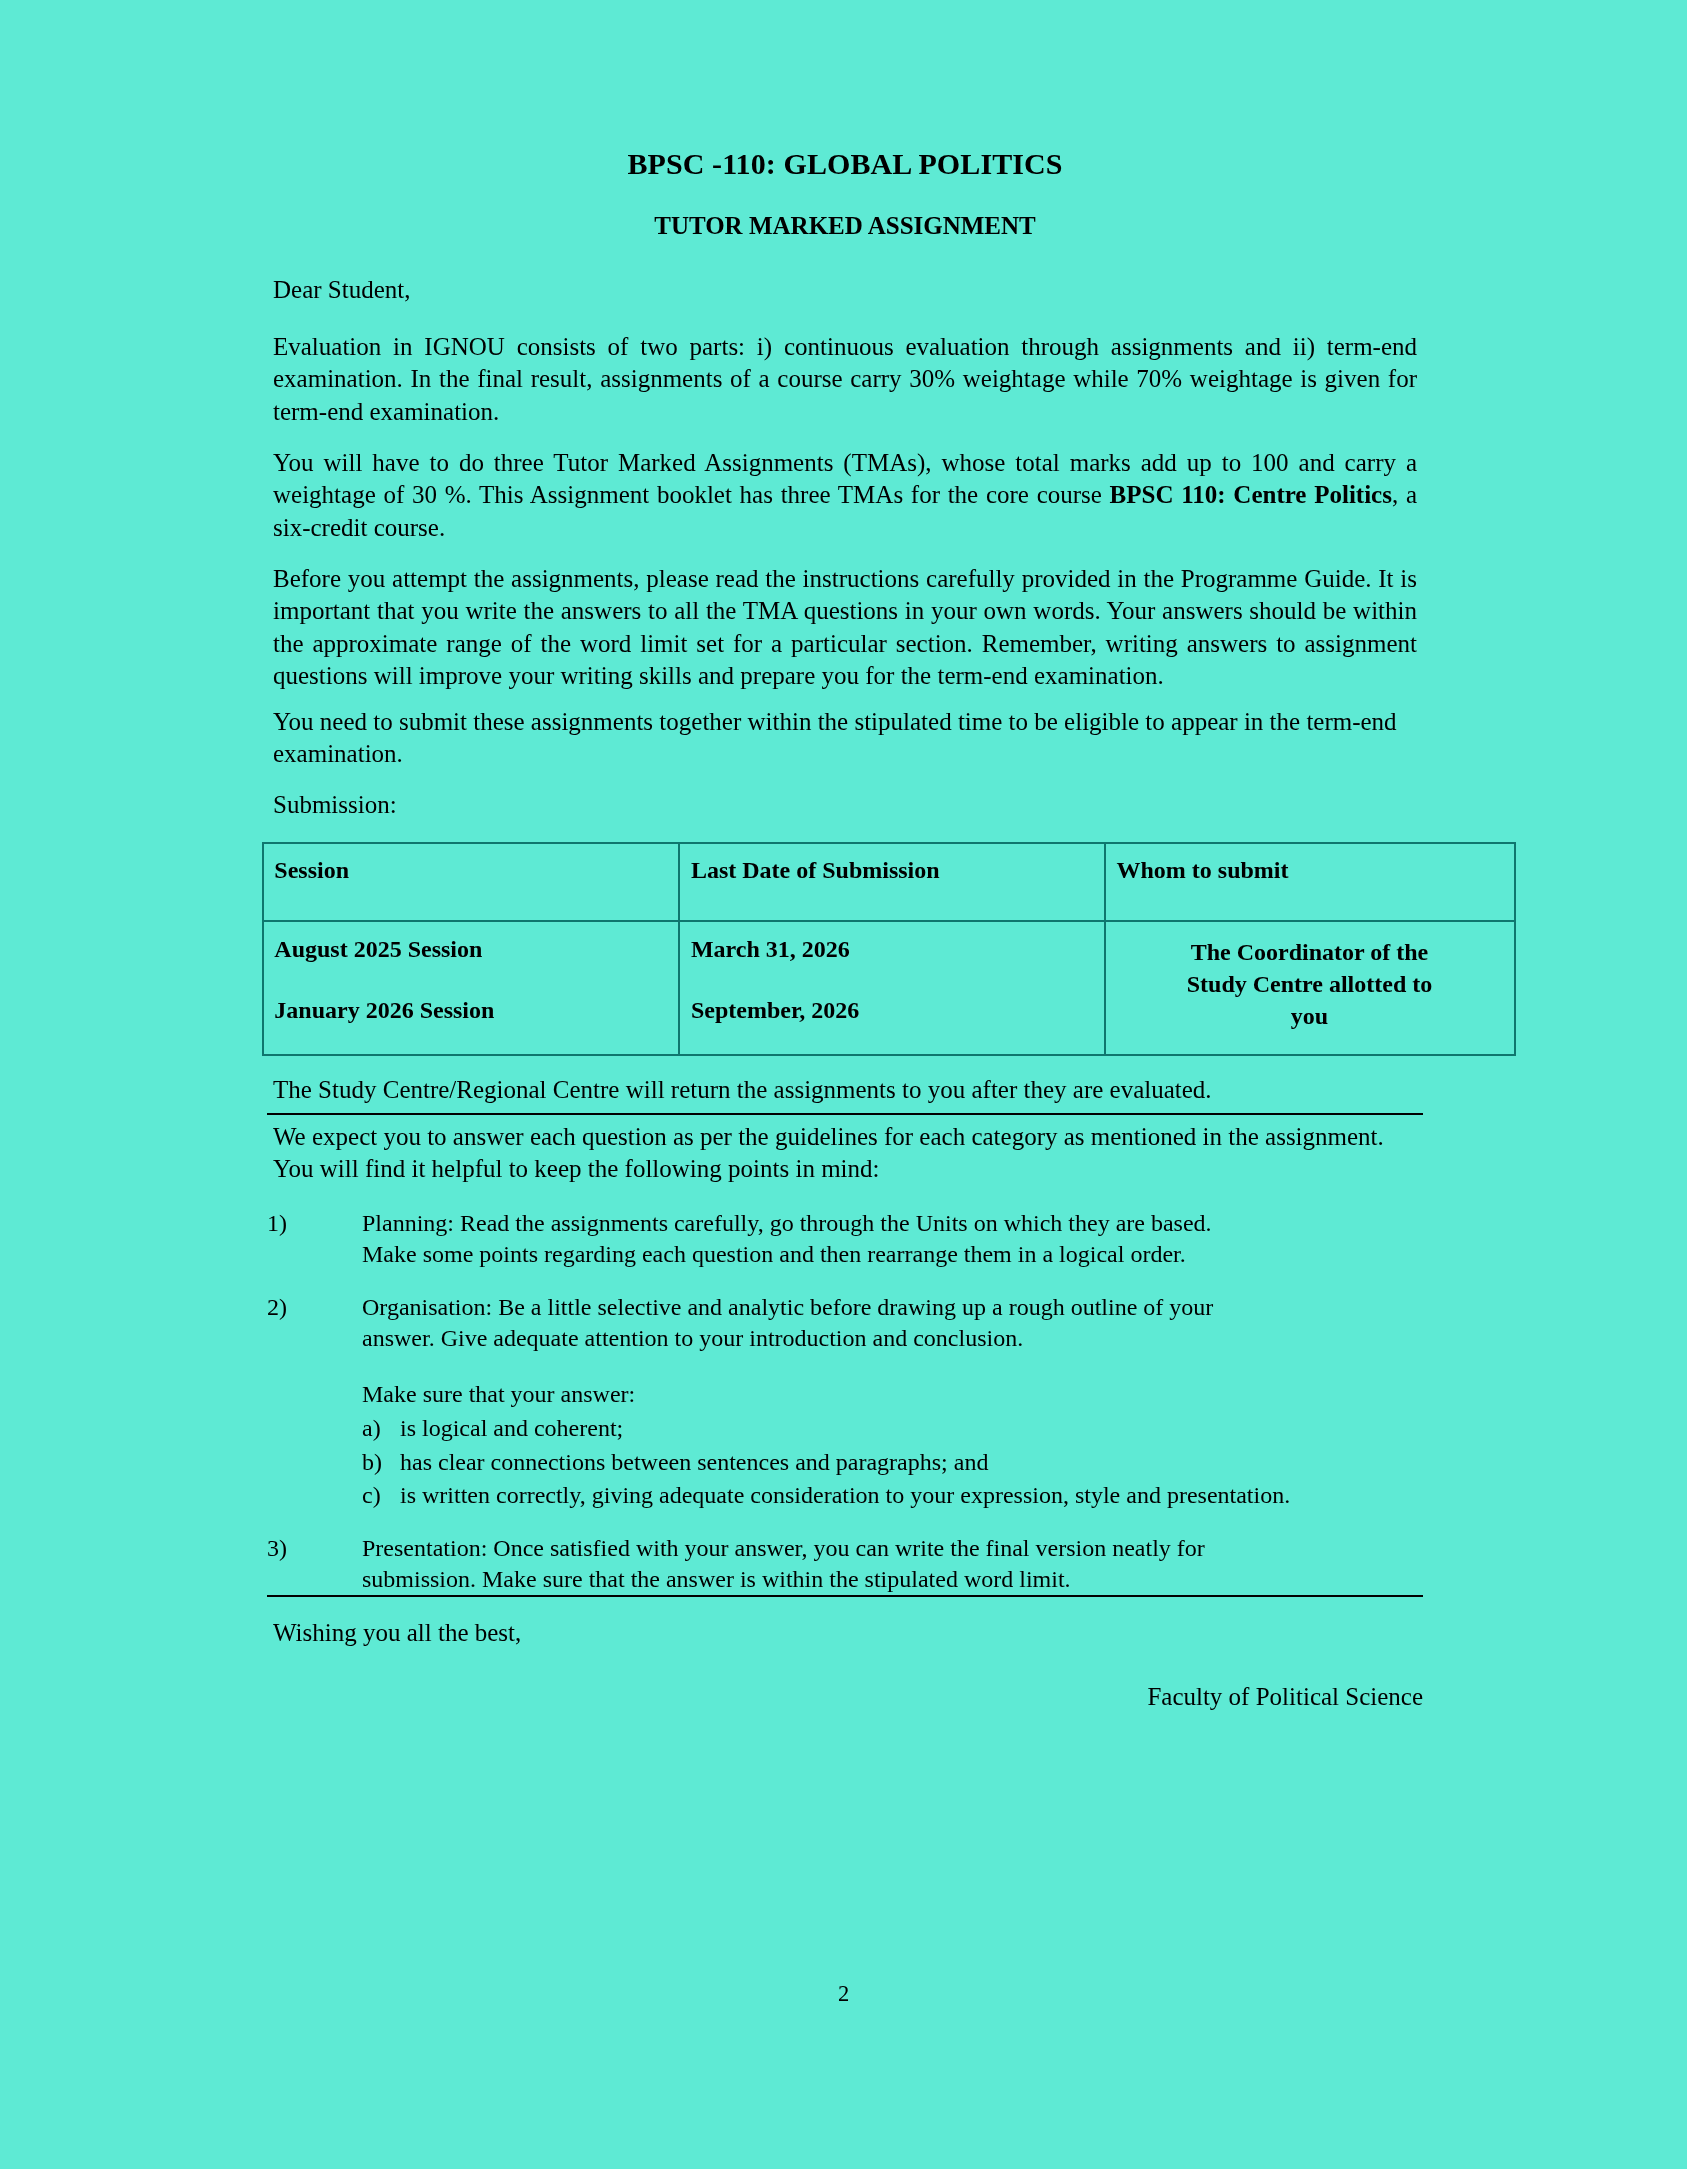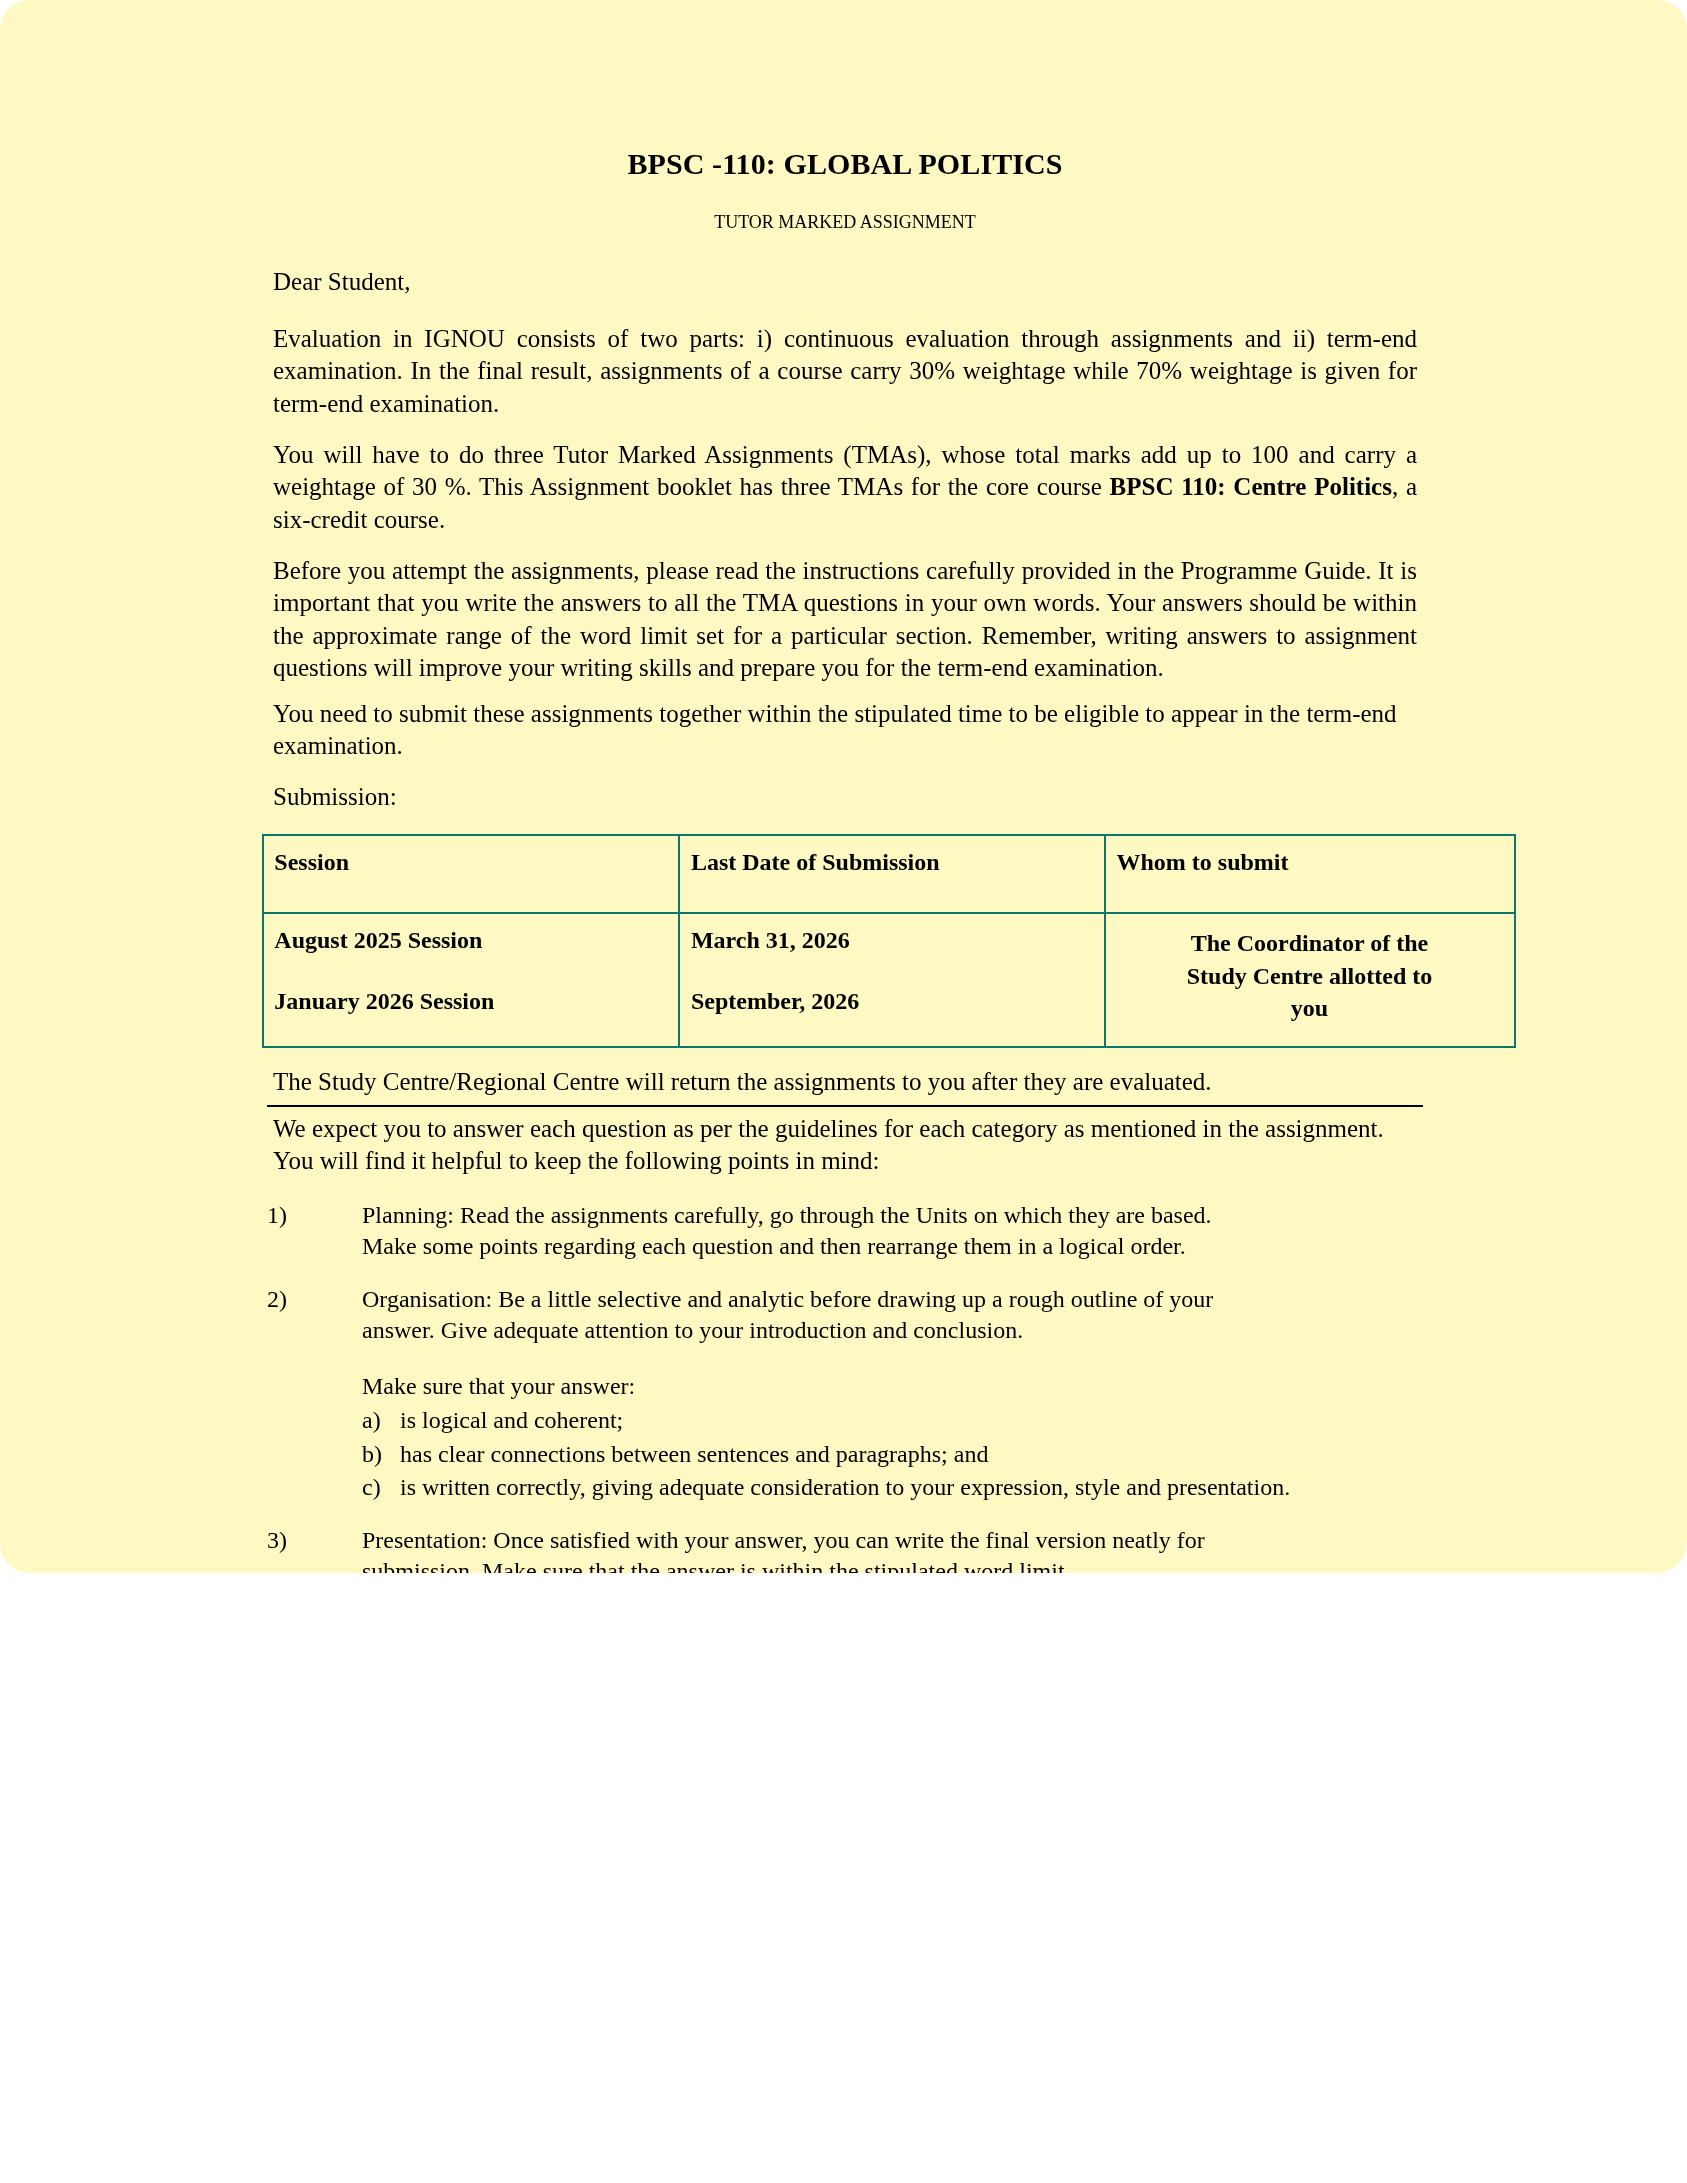--- a/index.html
+++ b/index.html
@@ -7,47 +7,46 @@
     padding: 0;
     background: #ffffff;
   }
   body {
     font-family: "Liberation Serif", "DejaVu Serif", serif;
     color: #000000;
   }
   .page {
     position: relative;
     width: 1687px;
-    height: 1573px;
-    background: #fef9c3;
+    height: 2169px;
+    background: #5eead4;
     box-sizing: border-box;
     overflow: hidden;
-    border-radius: 30px;
   }
   .content {
     position: absolute;
     left: 267px;
     top: 0;
     width: 1156px;
   }
 
   
   .doc-title {
     text-align: center;
     font-size: 30px;
     font-weight: bold;
     letter-spacing: 0.1px;
     margin: 0;
     padding-top: 147px;
     line-height: 1.15;
   }
   .doc-subtitle {
     text-align: center;
-    font-size: 18px;
-    font-weight: normal;
+    font-size: 25px;
+    font-weight: bold;
     margin: 0;
     padding-top: 30px;
     line-height: 1.15;
   }
 
   
   .para {
     font-size: 25px;
     line-height: 1.30;
     margin: 6px;

